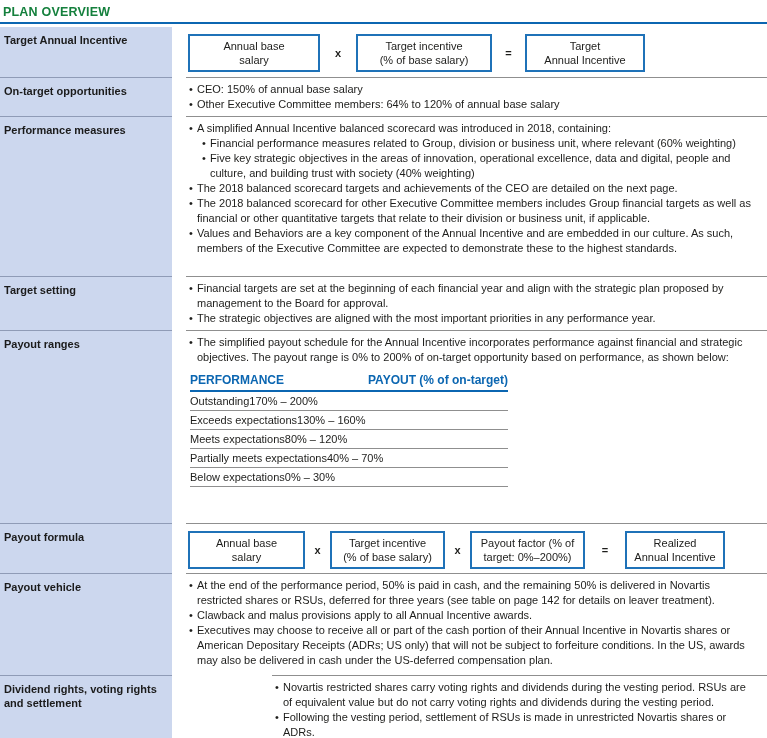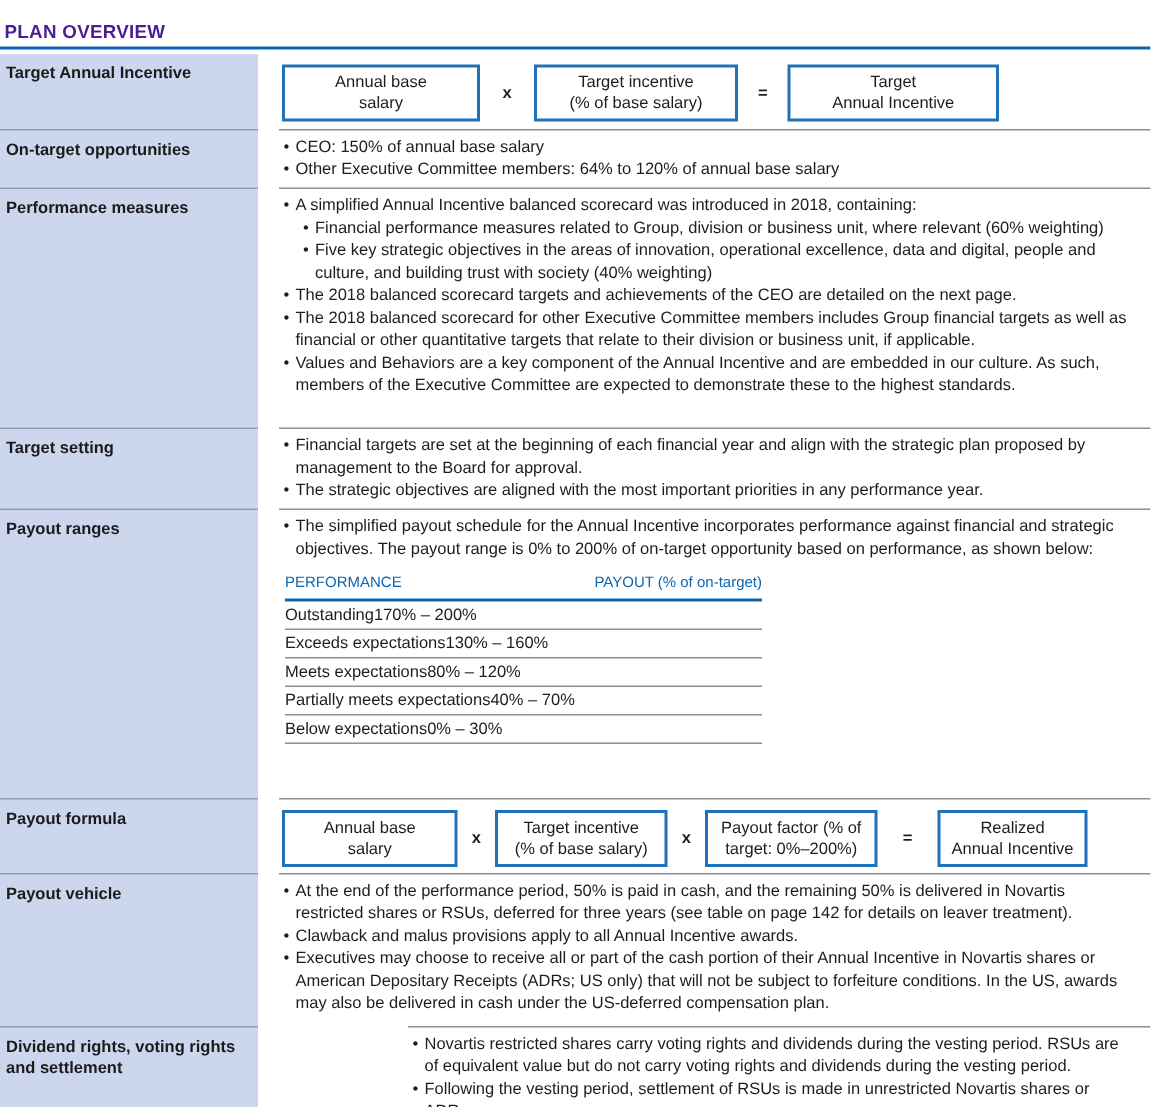--- a/index.html
+++ b/index.html
@@ -4,22 +4,22 @@
 <style>
   * { margin:0; padding:0; box-sizing:border-box; }
   html,body { background:#ffffff; }
   body {
     width:767px; height:738px;
     font-family:"Liberation Sans", sans-serif;
     font-size:11px; line-height:15px; color:#1d1d1b;
     overflow:hidden;
   }
   .title {
-    color:#4c1d95; font-weight:bold; font-size:12.5px; line-height:13px;
-    padding:15px 0 3px 3px; letter-spacing:0.2px;
+    color:#15803d; font-weight:bold; font-size:12.5px; line-height:13px;
+    padding:6px 0 3px 3px; letter-spacing:0.2px;
   }
   .title-rule { height:2px; background:#0b66b1; }
   .tbl { margin-top:3px; }
   .row { display:flex; align-items:stretch; }
   .cell-label {
     width:172px; flex:0 0 172px; background:#ccd7ee;
     font-weight:bold; line-height:14px;
     padding:6px 8px 0 4px; color:#1b1b1b;
   }
   .gap { width:14px; flex:0 0 14px; }
@@ -36,28 +36,28 @@
   .b::before { content:"\2022"; position:absolute; left:1px; top:0; }
   .b.sub { margin-left:13px; }
 
   .formula { display:flex; align-items:center; margin-top:3px; }
   .fbox {
     border:2px solid #1f72b8; background:#fff; height:38px;
     display:flex; flex-direction:column; justify-content:center;
     text-align:center; line-height:14px;
   }
   .fop { font-weight:bold; text-align:center; font-size:11px; }
-  .w132{width:132px;} .w136{width:136px;} .w135{width:141px;}
+  .w132{width:132px;} .w136{width:136px;} .w135{width:120px;}
   .w117{width:117px;} .w115{width:115px;} .w110{width:100px;}
   .ow36{width:36px;} .ow33{width:33px;} .ow25{width:25px;} .ow40{width:40px;}
 
   .ptable { width:318px; margin:7px 0 0 2px; }
   .pt-head {
     display:flex; justify-content:space-between; align-items:flex-end;
-    color:#0b66b1; font-weight:normal; font-size:10px; line-height:12px;
+    color:#0b66b1; font-weight:bold; font-size:12px; line-height:12px;
     padding:2px 0 4px 0; border-bottom:2px solid #0b66b1;
   }
   .pt-row {
     display:flex; justify-content:flex-start; align-items:center;
     height:19px; border-bottom:1px solid #8f8f8f;
   }
 </style>
 </head>
 <body>
 

